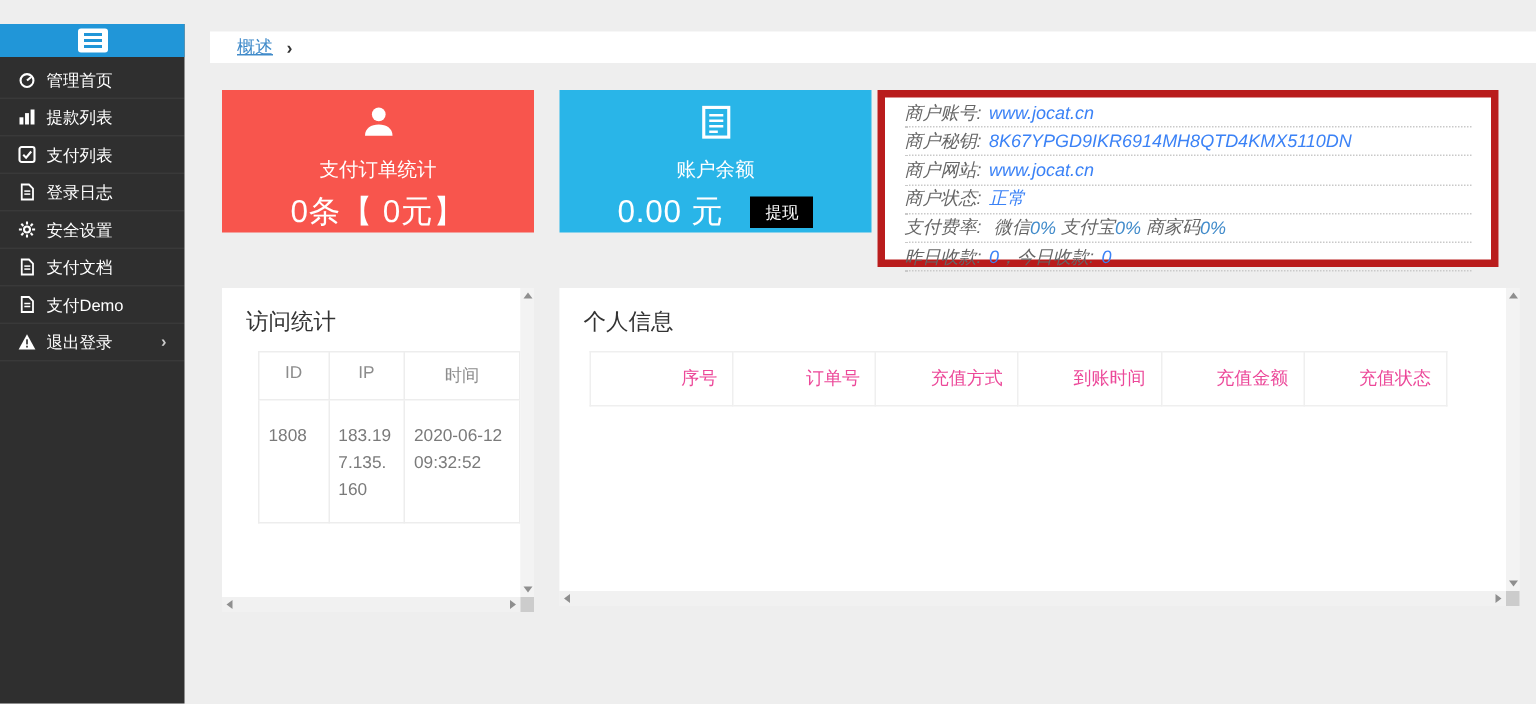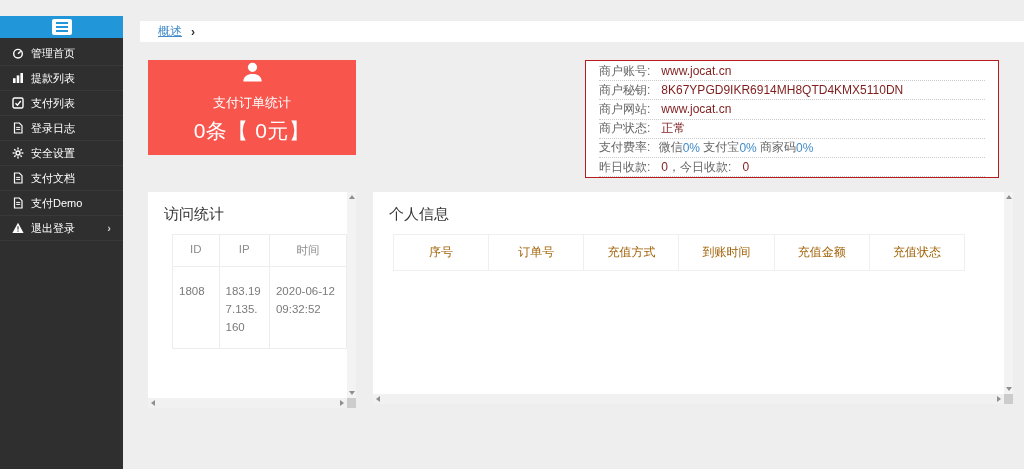--- a/index.html
+++ b/index.html
@@ -20,36 +20,36 @@
   .menu-item .mi-arrow { position:absolute; right:12px; color:#cccccc; font-size:11px; font-weight:bold; }
 
   
   .breadcrumb-bar { position:absolute; left:140px; top:21px; width:982px; height:21px;
     background:#ffffff; display:flex; align-items:center; padding-left:18px; font-size:12px; }
   .breadcrumb-link { color:#418bca; text-decoration:underline; cursor:pointer; }
   .breadcrumb-sep { color:#333; font-weight:bold; margin-left:9px; font-size:12px; }
 
   
   .stat-card { position:absolute; top:60px; width:208px; height:95px; color:#ffffff;
-    display:flex; flex-direction:column; align-items:center; justify-content:flex-start; gap:5px; }
+    display:flex; flex-direction:column; align-items:center; justify-content:flex-end; gap:5px; }
   .stat-card.red { left:148px; background:#f8554d; }
   .stat-card.cyan { left:373px; background:#29b5e8; }
   .stat-title { font-size:13px; }
   .stat-value { font-size:21px; letter-spacing:0.5px; }
   .balance-row { display:flex; align-items:center; gap:18px; }
   .withdraw-btn { background:#000000; color:#ffffff; border:none; font-size:11px;
     padding:3px 10px; cursor:pointer; font-family:inherit; }
 
   
   .info-panel { position:absolute; left:585px; top:60px; width:414px; height:118px;
-    background:#ffffff; border:1px solid #b91c1c; padding:1px 13px 0 13px; }
+    background:#ffffff; border:5px solid #b91c1c; padding:1px 13px 0 13px;font-style:italic; }
   .info-row { height:19.2px; display:flex; align-items:center; font-size:12px;
     border-bottom:1px dotted #c9c9c9; white-space:pre; }
   .info-label { color:#666666; }
-  .info-value { color:#7f1d1d; margin-left:11px; }
+  .info-value { color:#3b82f6; margin-left:5px; }
   a.info-value { text-decoration:none; cursor:pointer; }
   .info-seg-label { color:#666666; }
   .info-seg-value { color:#418bca; }
 
   
   .frame-card { position:absolute; background:#f1f1f1; }
   .frame-card.visits { left:148px; top:192px; width:208px; height:216px; }
   .frame-card.orders { left:373px; top:192px; width:640px; height:212px; }
   .frame-inner { position:absolute; left:0; top:0; right:9px; bottom:10px; background:#ffffff; overflow:hidden; }
   .panel-title { font-size:15px; color:#333333; padding:13px 16px 10px 16px; }
@@ -67,22 +67,22 @@
   
   .visits-table { border-collapse:collapse; margin-left:24px; table-layout:fixed; }
   .visits-table th, .visits-table td { border:1px solid #ededed; font-weight:normal; text-align:left;
     padding:8px 6px; font-size:11.5px; word-break:break-all; vertical-align:top; }
   .visits-table th { color:#8c8c8c;text-align:center; }
   .visits-table td { color:#7a7a7a; line-height:1.55; padding-top:16px; padding-bottom:12px; }
   .col-id { width:48px; } .col-ip { width:52px; } .col-time { width:80px; }
 
   
   .orders-table { border-collapse:collapse; margin-left:20px; width:572px; table-layout:fixed; }
-  .orders-table th { border:1px solid #efefef; font-weight:normal; text-align:center;
-    color:#a16207; font-size:12px; padding:9px 10px; }
+  .orders-table th { border:1px solid #efefef; font-weight:normal; text-align:right;
+    color:#ec4899; font-size:12px; padding:9px 10px; }
 </style>
 </head>
 <body>
 
 <div class="stage">
 
   <div class="sidebar">
     <div class="sb-header">
       <div class="hamburger-btn">
         <i></i>
@@ -200,20 +200,36 @@
     <span>
       <svg viewBox="0 0 24 24" width="25" height="25">
           <circle cx="12" cy="7" r="4.4" fill="#fff"></circle>
           <path d="M3.2 20.6c0-4.8 3.9-7.2 8.8-7.2s8.8 2.4 8.8 7.2z" fill="#fff"></path>
         </svg>
     </span>
     <div class="stat-title">支付订单统计</div>
     <div class="stat-value">0条【 0元】</div>
   </div>
 
+  <div class="stat-card cyan">
+    <span>
+      <svg viewBox="0 0 24 24" width="25" height="25">
+          <rect x="4" y="2.5" width="16" height="19" fill="none" stroke="#fff" stroke-width="2"></rect>
+          <line x1="7.5" y1="7.5" x2="16.5" y2="7.5" stroke="#fff" stroke-width="1.6"></line>
+          <line x1="7.5" y1="11" x2="16.5" y2="11" stroke="#fff" stroke-width="1.6"></line>
+          <line x1="7.5" y1="14.5" x2="16.5" y2="14.5" stroke="#fff" stroke-width="1.6"></line>
+          <line x1="7.5" y1="18" x2="13" y2="18" stroke="#fff" stroke-width="1.6"></line>
+        </svg>
+    </span>
+    <div class="stat-title">账户余额</div>
+    <div class="balance-row">
+      <div class="stat-value">0.00 元</div>
+      <button class="withdraw-btn">提现</button>
+    </div>
+  </div>
 
   <div class="info-panel">
     <div class="info-row">
       <span class="info-label">商户账号:</span>
       <a class="info-value">www.jocat.cn</a>
     </div>
     <div class="info-row">
       <span class="info-label">商户秘钥:</span>
       <span class="info-value">8K67YPGD9IKR6914MH8QTD4KMX5110DN</span>
     </div>

